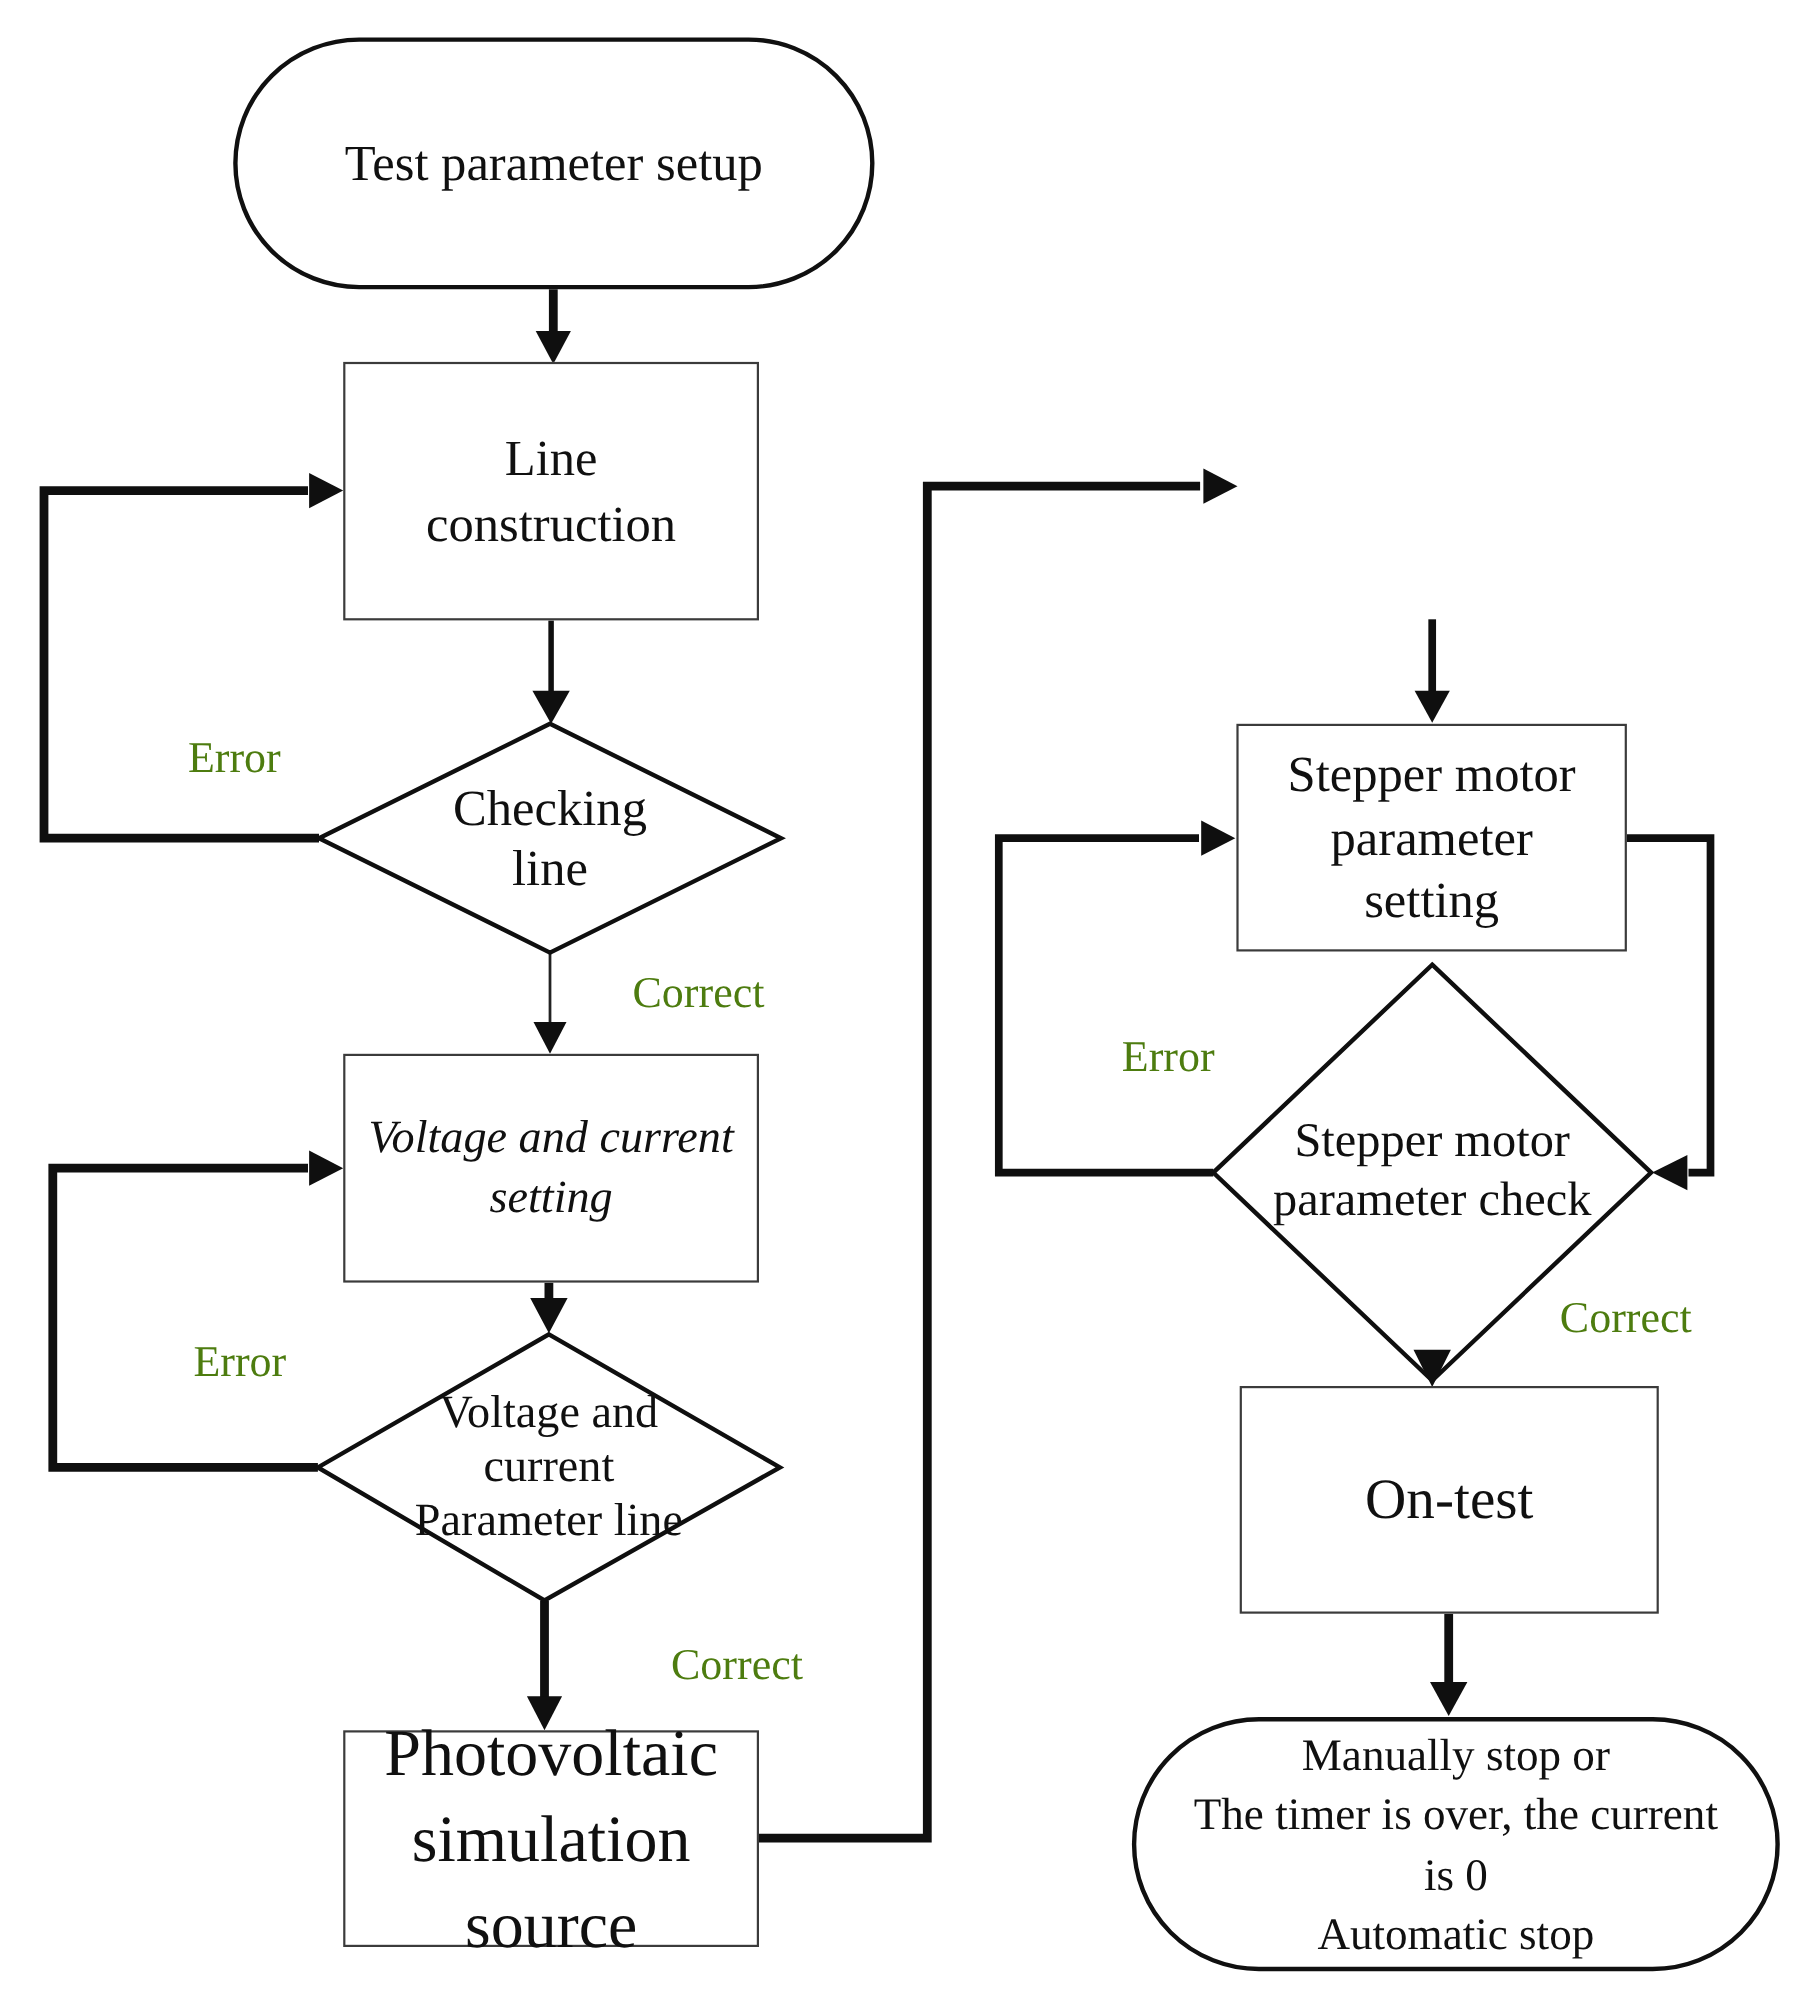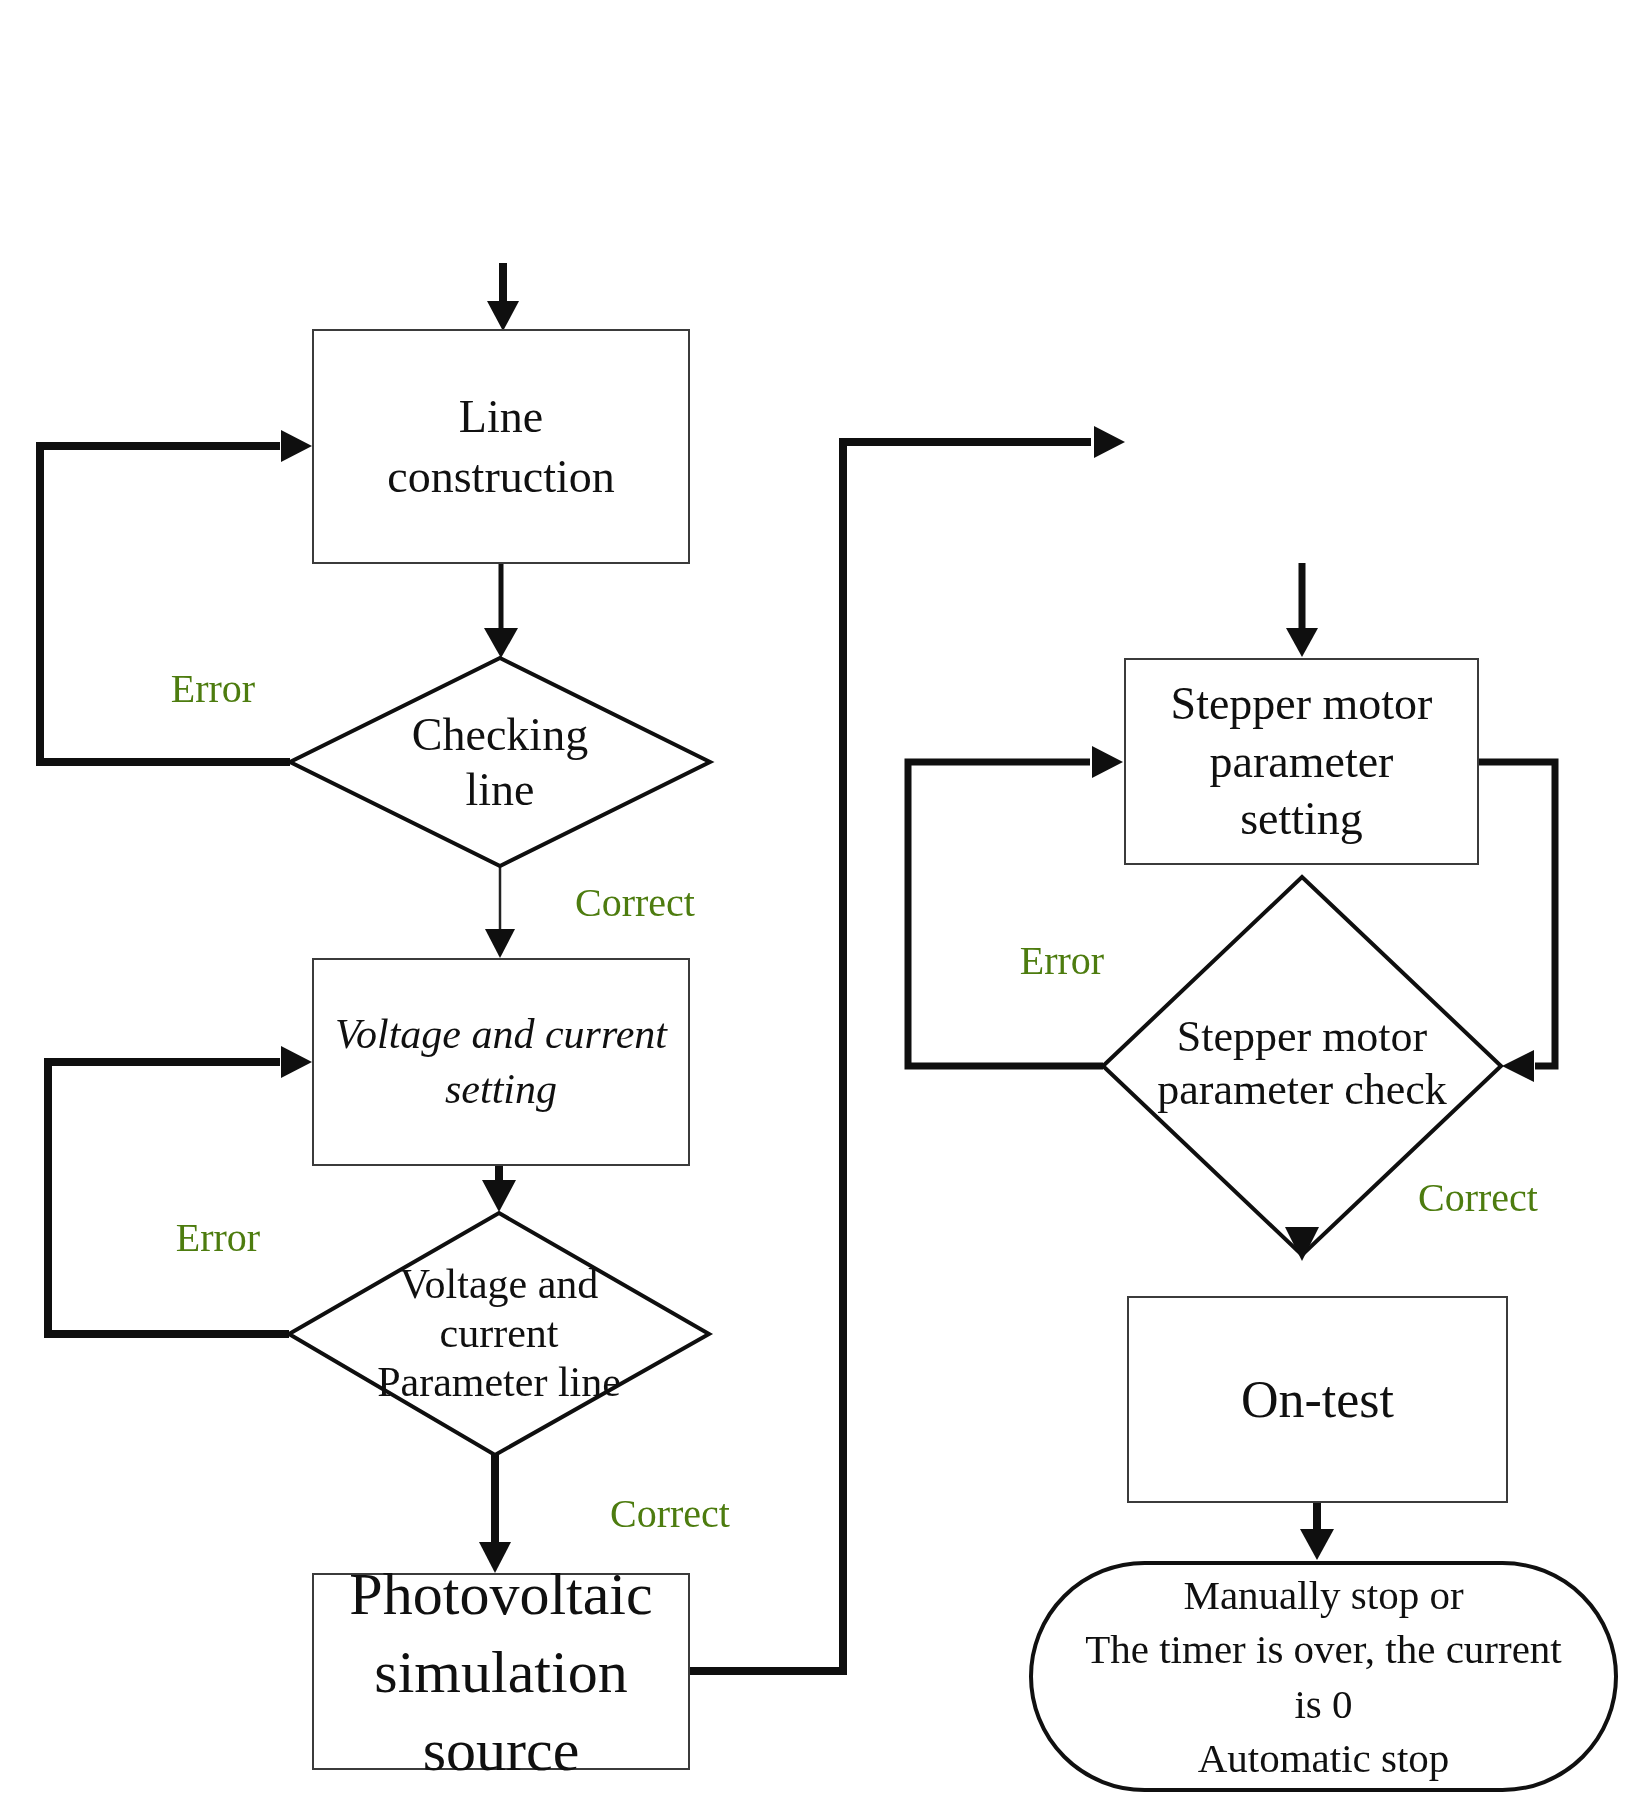--- a/index.html
+++ b/index.html
@@ -45,21 +45,21 @@
     white-space: pre;
   }
 
   
   #node-test-parameter-setup { left: 212px; top: 34px;  width: 583px; height: 229px; border-radius: 115px; font-size: 46px; }
   #node-line-construction    { left: 312px; top: 329px; width: 378px; height: 235px; font-size: 46px; line-height: 1.3; }
   #node-voltage-current-setting { left: 312px; top: 958px; width: 378px; height: 208px; font-size: 42px; line-height: 1.3; font-style: italic; }
   #node-photovoltaic-source  { left: 312px; top: 1573px; width: 378px; height: 197px; font-size: 60px; line-height: 1.3; }
   #node-power-on             { left: 1125px; top: 357px; width: 354px; height: 206px; font-size: 41px; line-height: 1.3; }
   #node-stepper-setting      { left: 1124px; top: 658px; width: 355px; height: 207px; font-size: 46px; line-height: 1.25; }
-  #node-on-test              { left: 1127px; top: 1260px; width: 381px; height: 207px; font-size: 52px; margin-top: 36px; }
+  #node-on-test              { left: 1127px; top: 1260px; width: 381px; height: 207px; font-size: 52px; }
   #node-stop                 { left: 1029px; top: 1561px; width: 589px; height: 231px; border-radius: 116px; font-size: 41px; line-height: 1.32; }
 
   #dtext-checking-line   { left: 500px;  top: 762px;  font-size: 46px; line-height: 1.2; }
   #dtext-voltage-check   { left: 499px;  top: 1334px; font-size: 42px; line-height: 1.17; }
   #dtext-stepper-check   { left: 1302px; top: 1064px; font-size: 44px; line-height: 1.2; }
 
   #elabel-error-1   { left: 213px;  top: 688px; }
   #elabel-correct-1 { left: 635px;  top: 902px; }
   #elabel-error-2   { left: 218px;  top: 1237px; }
   #elabel-correct-2 { left: 670px;  top: 1513px; }
@@ -98,20 +98,21 @@
     <polygon points="312,1062 281,1046 281,1078" fill="#0f0f0f"></polygon>
     <polygon points="495,1573 479,1542 511,1542" fill="#0f0f0f"></polygon>
     <polygon points="1125,442 1094,426 1094,458" fill="#0f0f0f"></polygon>
     <polygon points="1302,657 1286,628 1318,628" fill="#0f0f0f"></polygon>
     <polygon points="1502,1066 1534,1050 1534,1082" fill="#0f0f0f"></polygon>
     <polygon points="1123,762 1092,746 1092,778" fill="#0f0f0f"></polygon>
     <polygon points="1302,1261 1285,1227 1319,1227" fill="#0f0f0f"></polygon>
     <polygon points="1317,1560 1300,1529 1334,1529" fill="#0f0f0f"></polygon>
   </svg>
 
+  <div class="node stadium" id="node-test-parameter-setup">Test parameter setup</div>
 
   <div class="node rect" id="node-line-construction">Line
 construction</div>
 
   <div class="node rect" id="node-voltage-current-setting">Voltage and current
 setting</div>
 
   <div class="node rect" id="node-photovoltaic-source">Photovoltaic
 simulation
 source</div>

